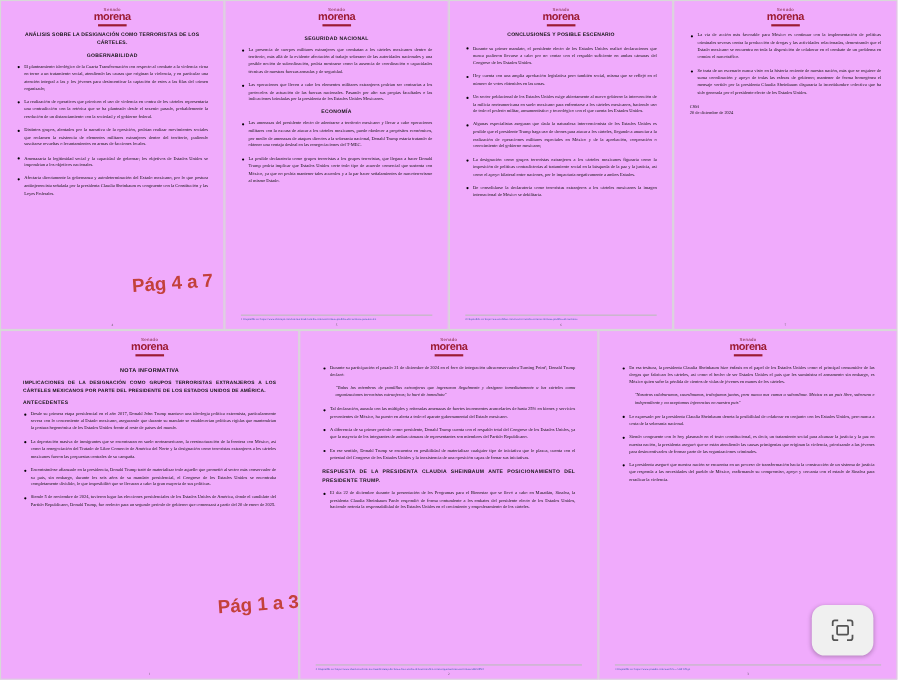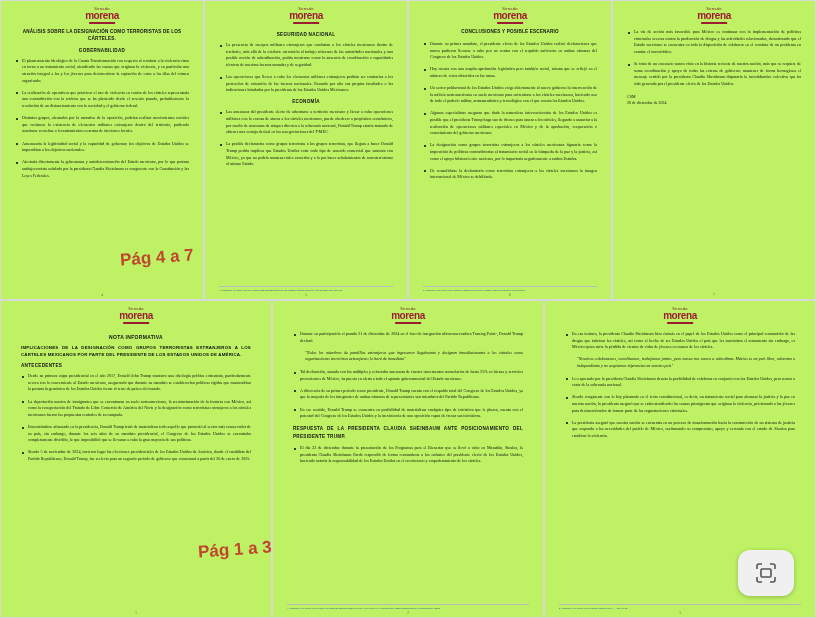--- a/index.html
+++ b/index.html
@@ -1,17 +1,17 @@
 <!DOCTYPE html>
 <html><head>
 <meta charset="utf-8">
 <style>
   html,body{margin:0;padding:0;background:#ffffff;}
   body{width:816px;height:618px;font-family:"Liberation Serif", serif;color:#111;overflow:hidden;position:relative;}
-  .sheet{position:absolute;background:#bef264;border:1px solid #d8d8d8;box-sizing:border-box;overflow:hidden;}
+  .sheet{position:absolute;background:#f0abfc;border:1px solid #d8d8d8;box-sizing:border-box;overflow:hidden;}
   .logo{position:absolute;top:6px;left:50%;transform:translateX(-50%);text-align:center;line-height:1;}
   .logo .sen{font-family:"Liberation Sans",sans-serif;font-size:4px;color:#7a1b2e;letter-spacing:.3px;}
   .logo .mor{font-family:"Liberation Sans",sans-serif;font-size:10px;color:#9c1c33;font-weight:bold;letter-spacing:-.4px;}
   .logo .bar{width:26px;height:1.5px;background:#9c1c33;margin:1px auto 0;}
   .pg-title{text-align:center;font-family:"Liberation Sans",sans-serif;font-weight:bold;font-size:4.6px;letter-spacing:.2px;margin:0 0 5px 0;line-height:1.5;}
   .sec-h{text-align:center;font-family:"Liberation Sans",sans-serif;font-weight:bold;font-size:4.6px;letter-spacing:.3px;margin:3px 0 5px 0;}
   .sec-h.left{text-align:left;}
   .body-col{font-size:4.1px;line-height:1.62;text-align:justify;}
   ul.bl{list-style:none;margin:0;padding:0;}
   ul.bl li{position:relative;padding-left:7px;margin-bottom:5.5px;}

